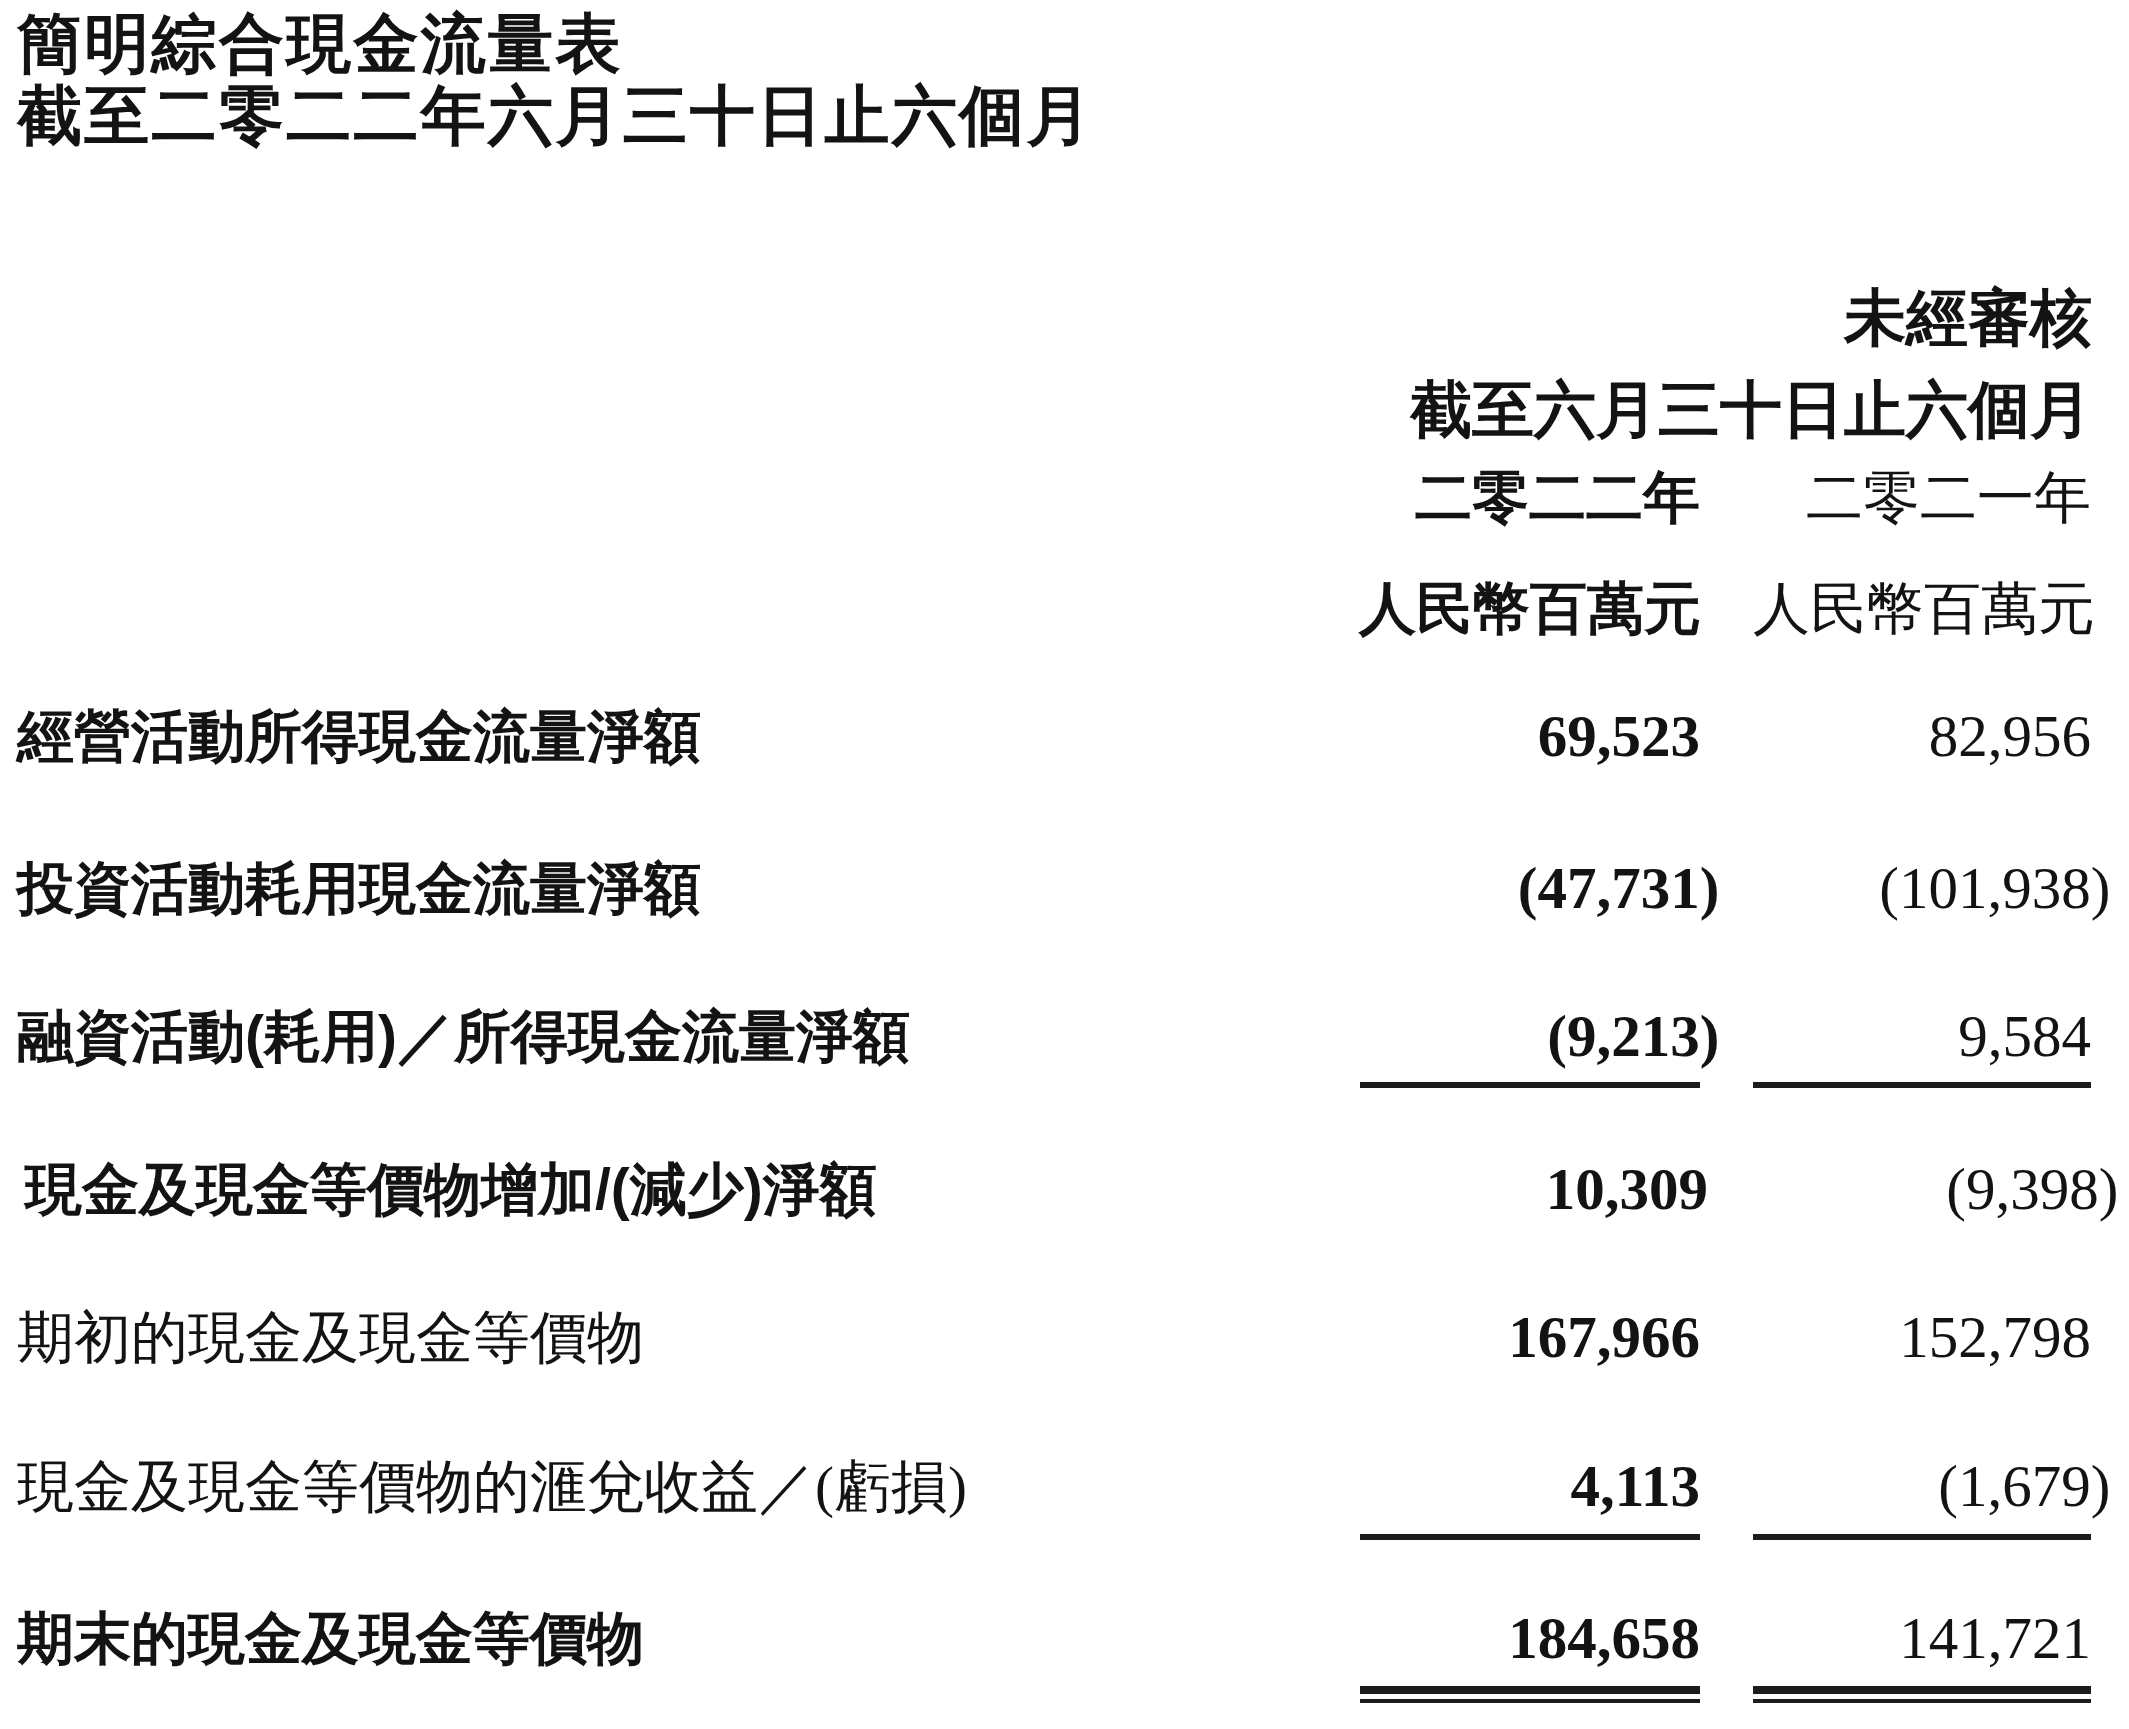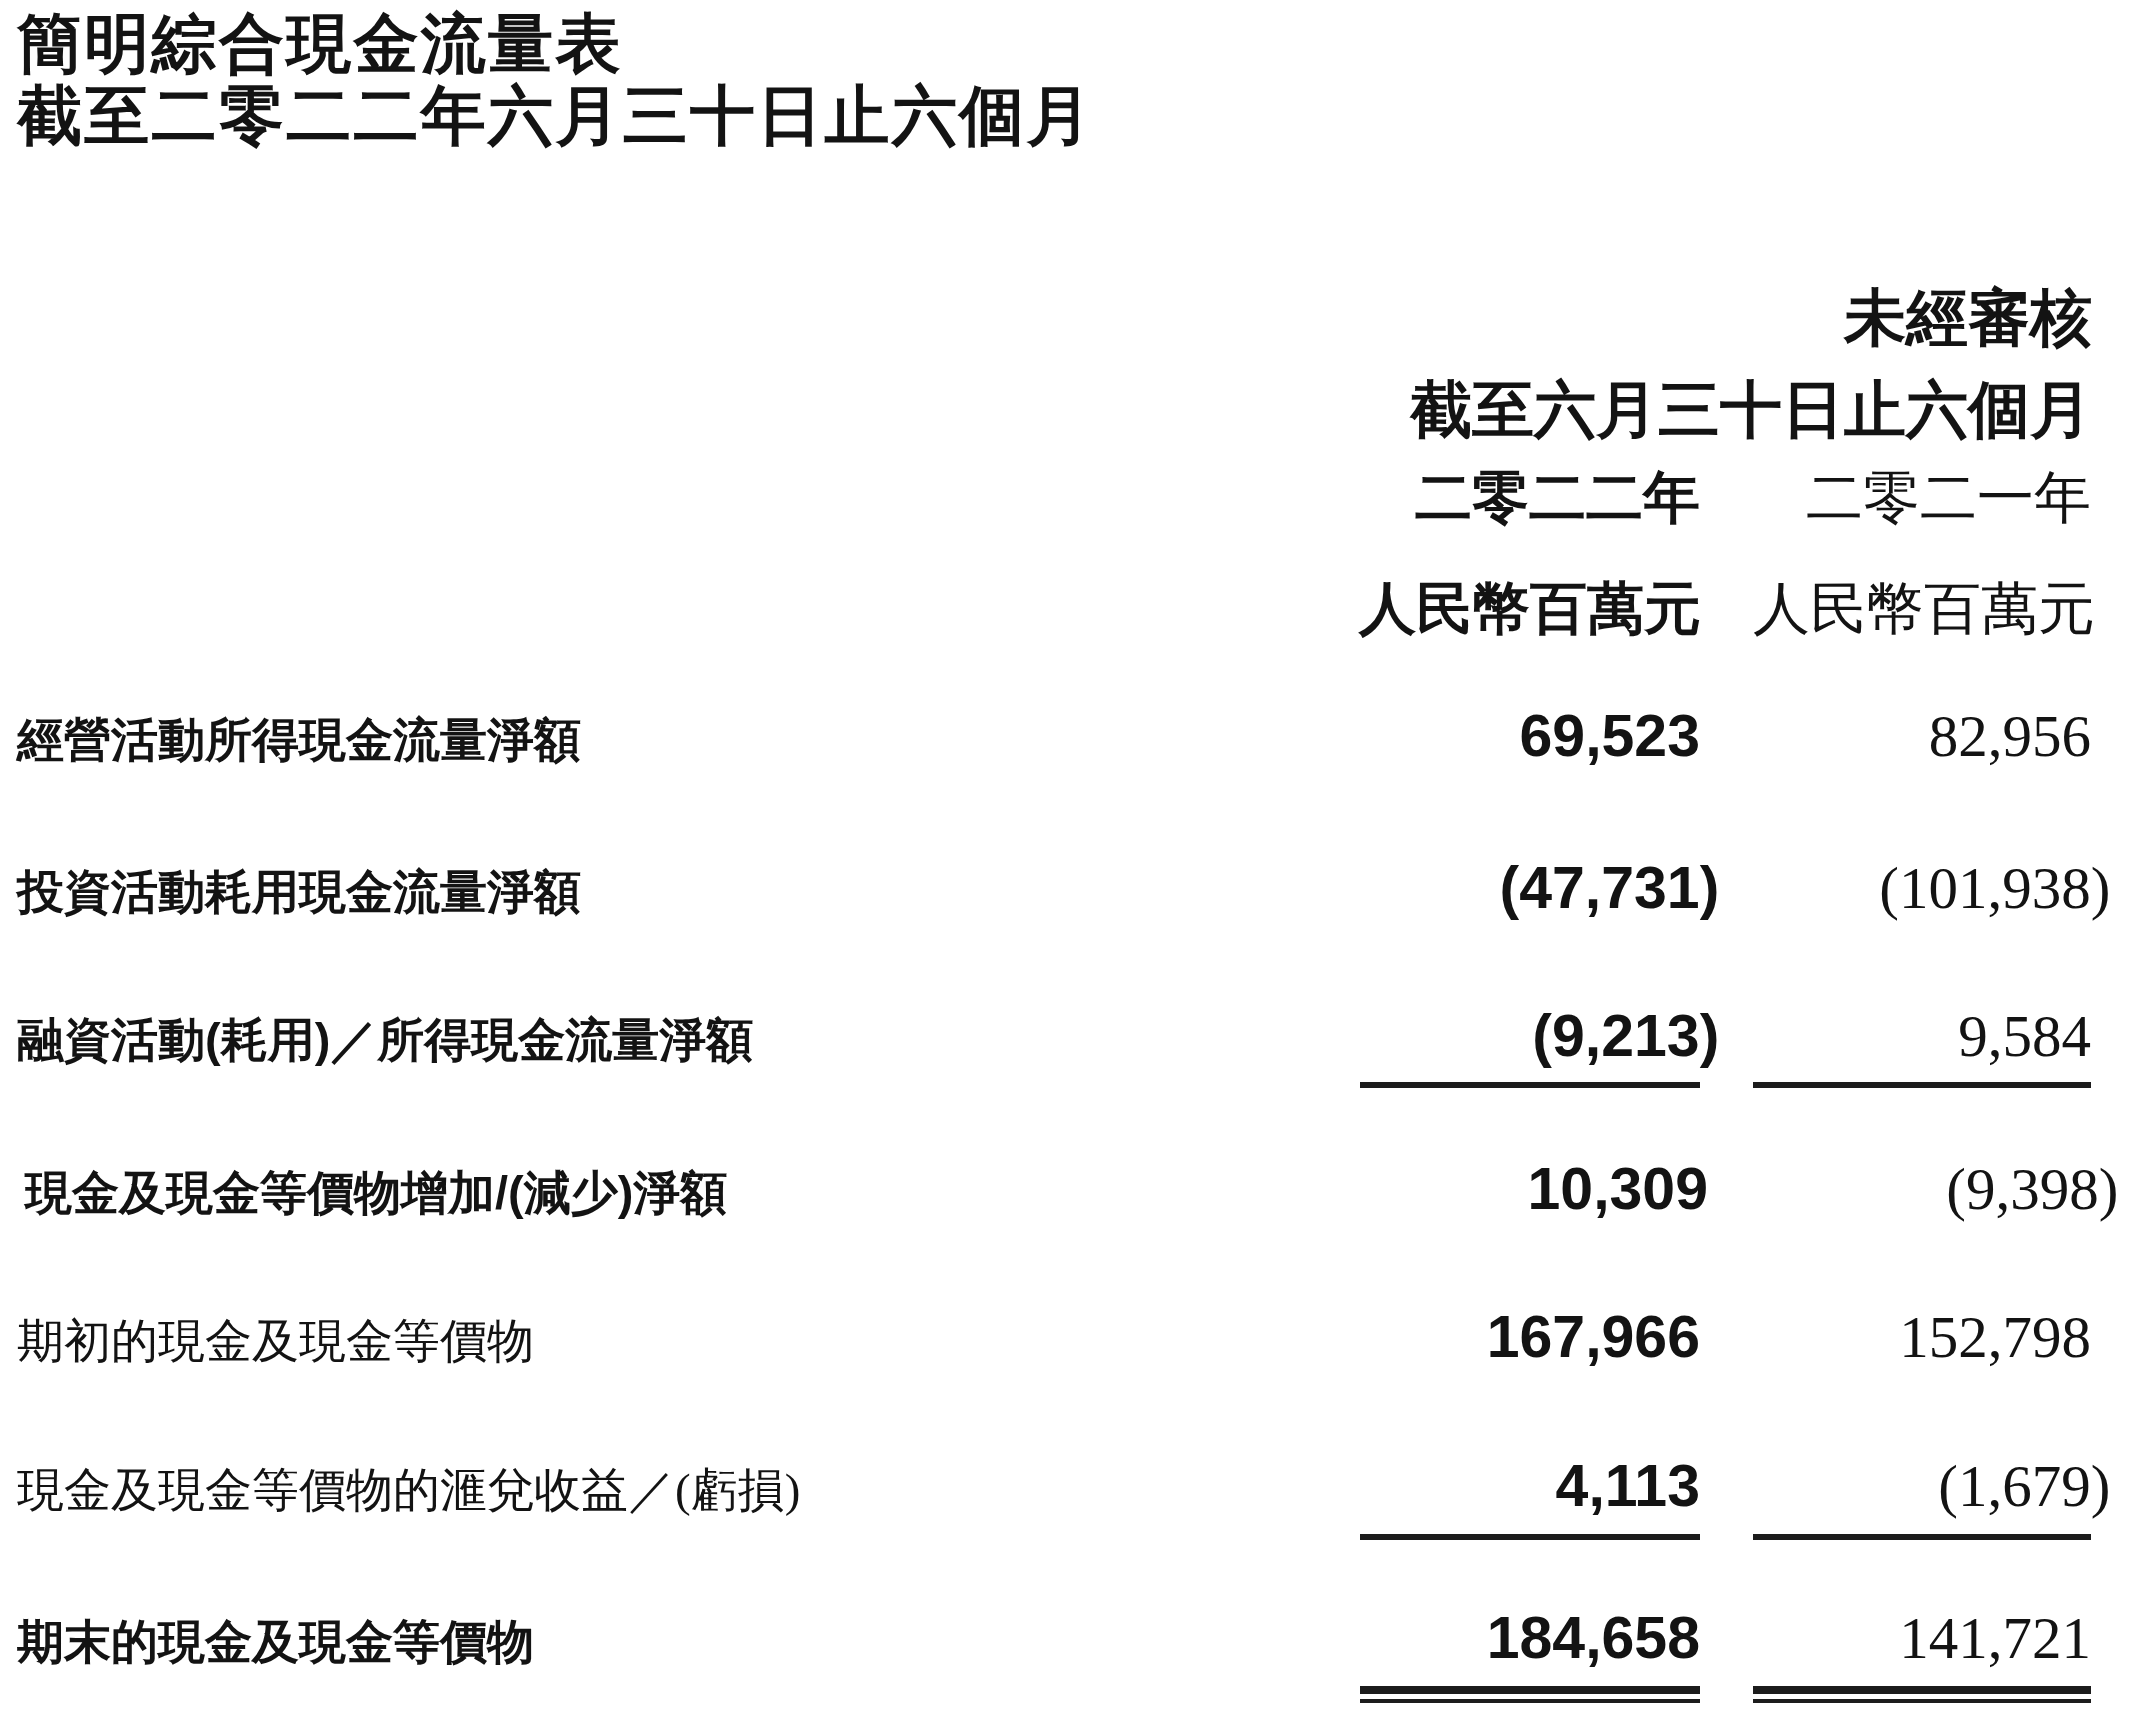--- a/index.html
+++ b/index.html
@@ -44,35 +44,35 @@
   
   .row {
     position: absolute;
     left: 17px;
     width: 2074px;            
     display: flex;
     align-items: baseline;
   }
   .row .label {
     flex: 1 1 auto;
-    font-size: 47px;
+    font-size: 57px;
     line-height: 1;
     white-space: nowrap;
   }
   .col {
     width: 341px;
     text-align: right;
     font-size: 57px;
     line-height: 1;
     white-space: nowrap;
   }
   .col.c21 { width: 338px; margin-left: 53px; }
 
   .num { font-size: 59px; line-height: 1; }
-  .num.b { font-weight: 700; font-family: Liberation Sans, sans-serif; }
+  .num.b { font-weight: 700; font-family: Liberation Serif, serif; }
   
   .num.hang { margin-right: -19.3px; }
 
   #hdr-years { top: 469px; }
   #hdr-units { top: 580px; }
 
   #row-1 { top: 707px; }
   #row-2 { top: 859px; }
   #row-3 { top: 1007px; }
   #row-4 { top: 1160px; margin-left: 8px; }

